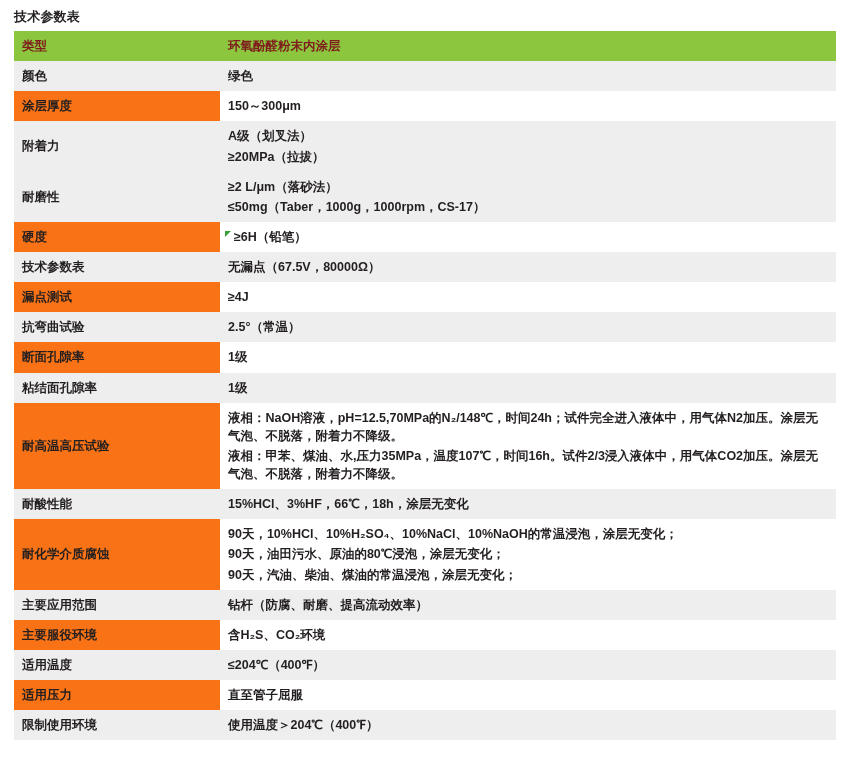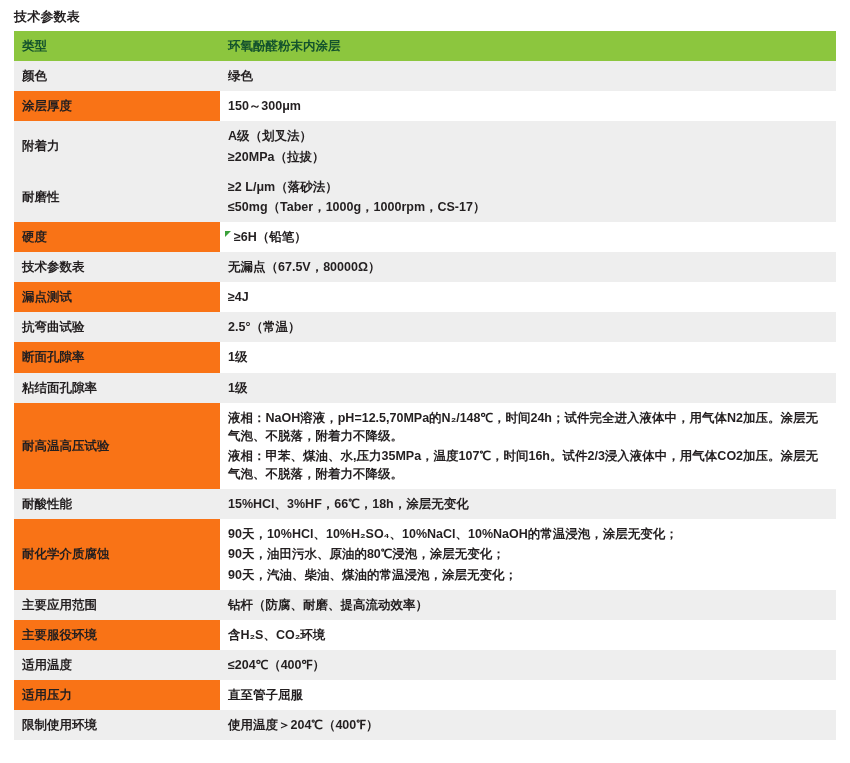--- a/index.html
+++ b/index.html
@@ -35,21 +35,21 @@
   
   table.spec td {
     padding: 5px 8px 5px 8px;
     vertical-align: middle;
     line-height: 1.45;
     border: none;
     font-weight: bold;
   }
   table.spec tr.header td {
     background: #8cc63e;
-    color: #14532d;
+    color: #7f1d1d;
     font-weight: bold;
     padding: 6px 8px;
   }
   table.spec td.label {
     width: 190px;
     background: #f97316;
   }
   table.spec td.value {
     background: #ffffff;
     margin-top: 29px;

